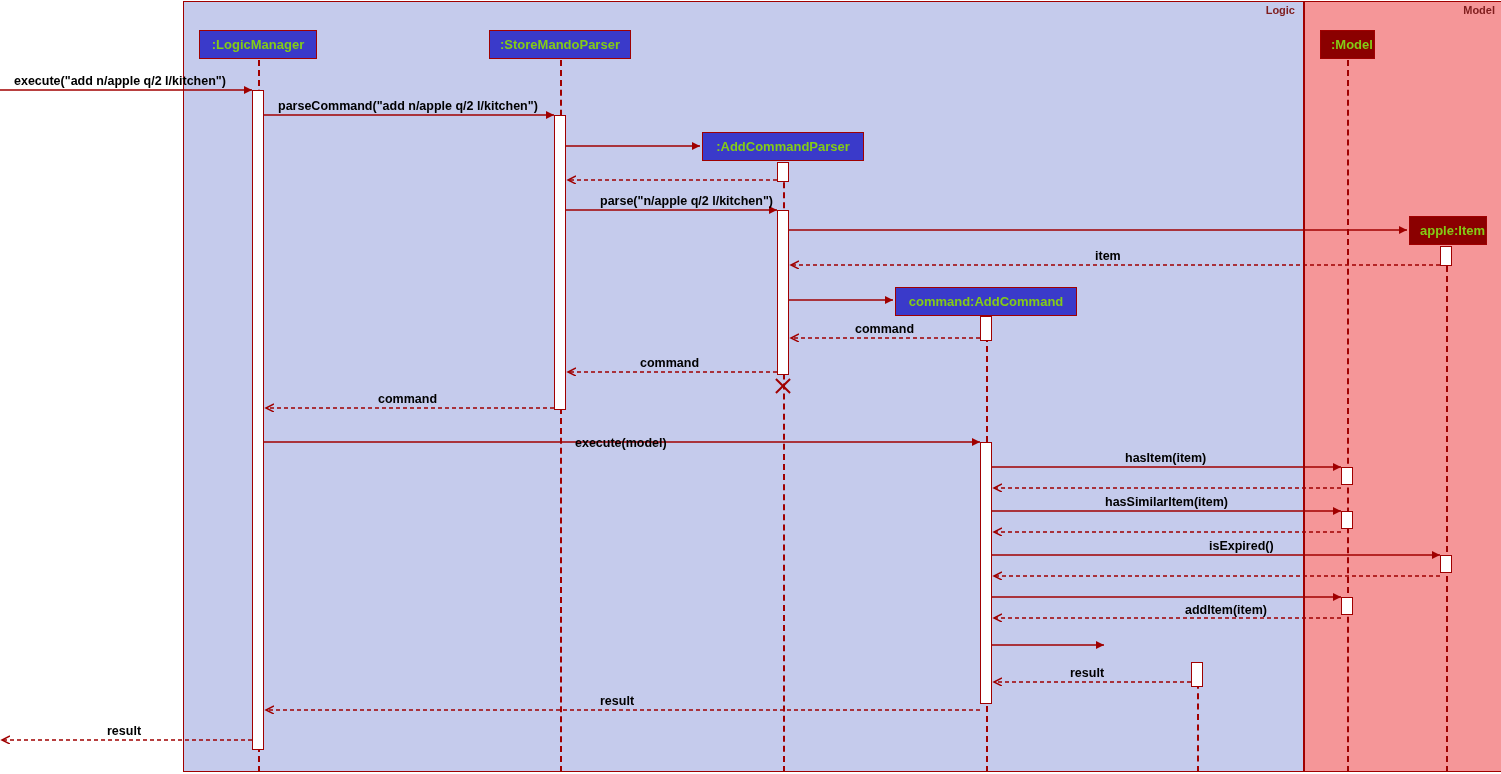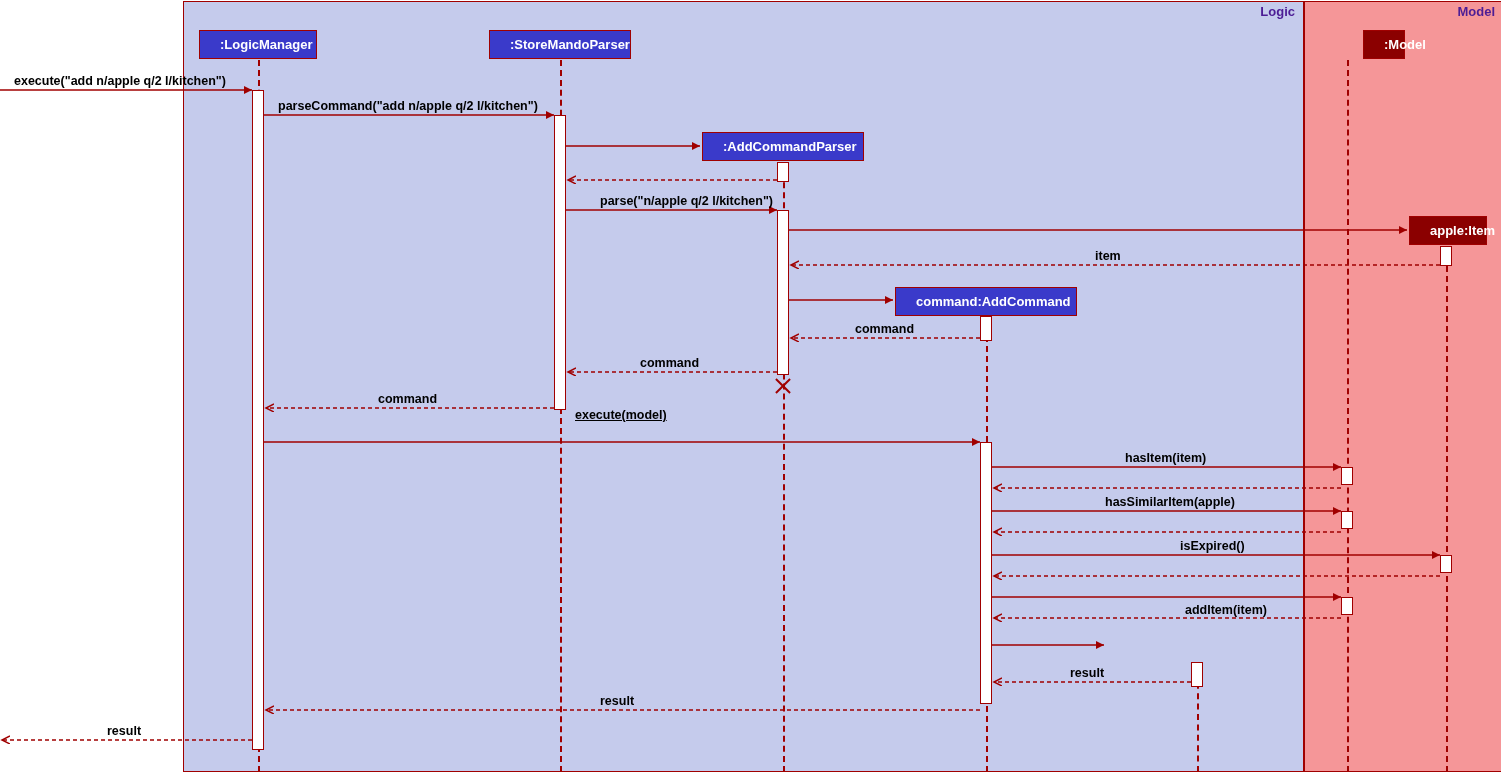--- a/index.html
+++ b/index.html
@@ -1,23 +1,23 @@
 <!DOCTYPE html>
 <html><head>
 <meta charset="utf-8">
 <style>
   * { box-sizing: border-box; margin: 0; padding: 0; }
   body { font-family: sans-serif; background: #fff; width: 1501px; height: 774px; position: relative; overflow: hidden; }
   .canvas { position: absolute; top: 0; left: 0; width: 1501px; height: 774px; }
 
   .frame-logic { position: absolute; background: #c5cbec; border: 1px solid #a00000; }
   .frame-model { position: absolute; background: #f59698; border: 1px solid #a00000; }
-  .frame-label { position: absolute; top: 2px; color: #4c1d95; font-weight: bold; font-size: 13px; }
+  .frame-label { position: absolute; top: 2px; color: #7f1d1d; font-weight: bold; font-size: 11px; }
 
-  .participant { position: absolute; padding: 6px 20px; color: #ffffff; font-weight: bold; font-size: 13px; border: 1.5px solid #a00000; text-align: center; }
+  .participant { position: absolute; padding: 6px 10px; color: #84cc16; font-weight: bold; font-size: 13px; border: 1.5px solid #a00000; text-align: center; }
   .p-blue { background: #3a3aca; }
   .p-red  { background: #8b0000; }
 
   .lifeline { position: absolute; width: 0; border-left: 2px dashed #a00000; }
   .activation { position: absolute; width: 12px; background: #fff; border: 1.5px solid #a00000; transform: translateX(-50%); }
 
   .msg-label { position: absolute; font-size: 12.5px; font-weight: bold; color: #000; white-space: nowrap; }
 
   svg.arrows { position: absolute; top: 0; left: 0; width: 1501px; height: 774px; pointer-events: none; }
 
@@ -38,21 +38,21 @@
     <span class="frame-label" style="right:8px;">Logic</span>
   </div>
   <div class="frame-model" style="left:1304px;top:1px;width:200px;height:771px;">
     <span class="frame-label" style="right:8px;">Model</span>
   </div>
 
   <div class="participant p-blue" style="left:199px;top:30px;width:118px;"><span>:LogicManager</span></div>
   <div class="participant p-blue" style="left:489px;top:30px;width:142px;"><span>:StoreMandoParser</span></div>
   <div class="participant p-blue" style="left:702px;top:132px;width:162px;"><span>:AddCommandParser</span></div>
   <div class="participant p-blue" style="left:895px;top:287px;width:182px;"><span>command:AddCommand</span></div>
-  <div class="participant p-red" style="left:1363px;top:30px;width:37px;"><span>:Model</span></div>
+  <div class="participant p-red" style="left:1320px;top:30px;width:55px;"><span>:Model</span></div>
   <div class="participant p-red" style="left:1409px;top:216px;width:78px;"><span>apple:Item</span></div>
 
   <div class="lifeline" style="left:258px; top:60px;  height:712px;"></div>
   <div class="lifeline" style="left:560px; top:60px;  height:712px;"></div>
   <div class="lifeline" style="left:783px; top:162px; height:610px;"></div>
   <div class="lifeline" style="left:986px; top:316px; height:456px;"></div>
   <div class="lifeline" style="left:1197px;top:662px; height:110px;"></div>
   <div class="lifeline" style="left:1347px;top:60px;  height:712px;"></div>
   <div class="lifeline" style="left:1446px;top:246px; height:526px;"></div>
 
@@ -126,22 +126,22 @@
     <line class="dashed" x1="252" y1="740" x2="2" y2="740" marker-end="url(#aho)"></line>
   </svg>
 
   <span class="msg-label" style="left:14px;  top:74px;">execute("add n/apple q/2 l/kitchen")</span>
   <span class="msg-label" style="left:278px; top:99px;">parseCommand("add n/apple q/2 l/kitchen")</span>
   <span class="msg-label" style="left:600px; top:194px;">parse("n/apple q/2 l/kitchen")</span>
   <span class="msg-label" style="left:1095px;top:249px;text-align:right;">item</span>
   <span class="msg-label" style="left:855px; top:322px;">command</span>
   <span class="msg-label" style="left:640px; top:356px;">command</span>
   <span class="msg-label" style="left:378px; top:392px;">command</span>
-  <span class="msg-label" style="left:575px; top:408px;text-decoration:underline;">execute(model)</span>
+  <span class="msg-label" style="left:575px; top:436px;">execute(model)</span>
   <span class="msg-label" style="left:1125px;top:451px;">hasItem(item)</span>
-  <span class="msg-label" style="left:1105px;top:495px;">hasSimilarItem(apple)</span>
-  <span class="msg-label" style="left:1180px;top:539px;">isExpired()</span>
+  <span class="msg-label" style="left:1105px;top:495px;">hasSimilarItem(item)</span>
+  <span class="msg-label" style="left:1209px;top:539px;">isExpired()</span>
   <span class="msg-label" style="left:1185px;top:581px;margin-top:22px;">addItem(item)</span>
   <span class="msg-label" style="left:1070px;top:666px;">result</span>
   <span class="msg-label" style="left:600px; top:694px;">result</span>
   <span class="msg-label" style="left:107px; top:724px;">result</span>
 
 </div>
 
 </body></html>

